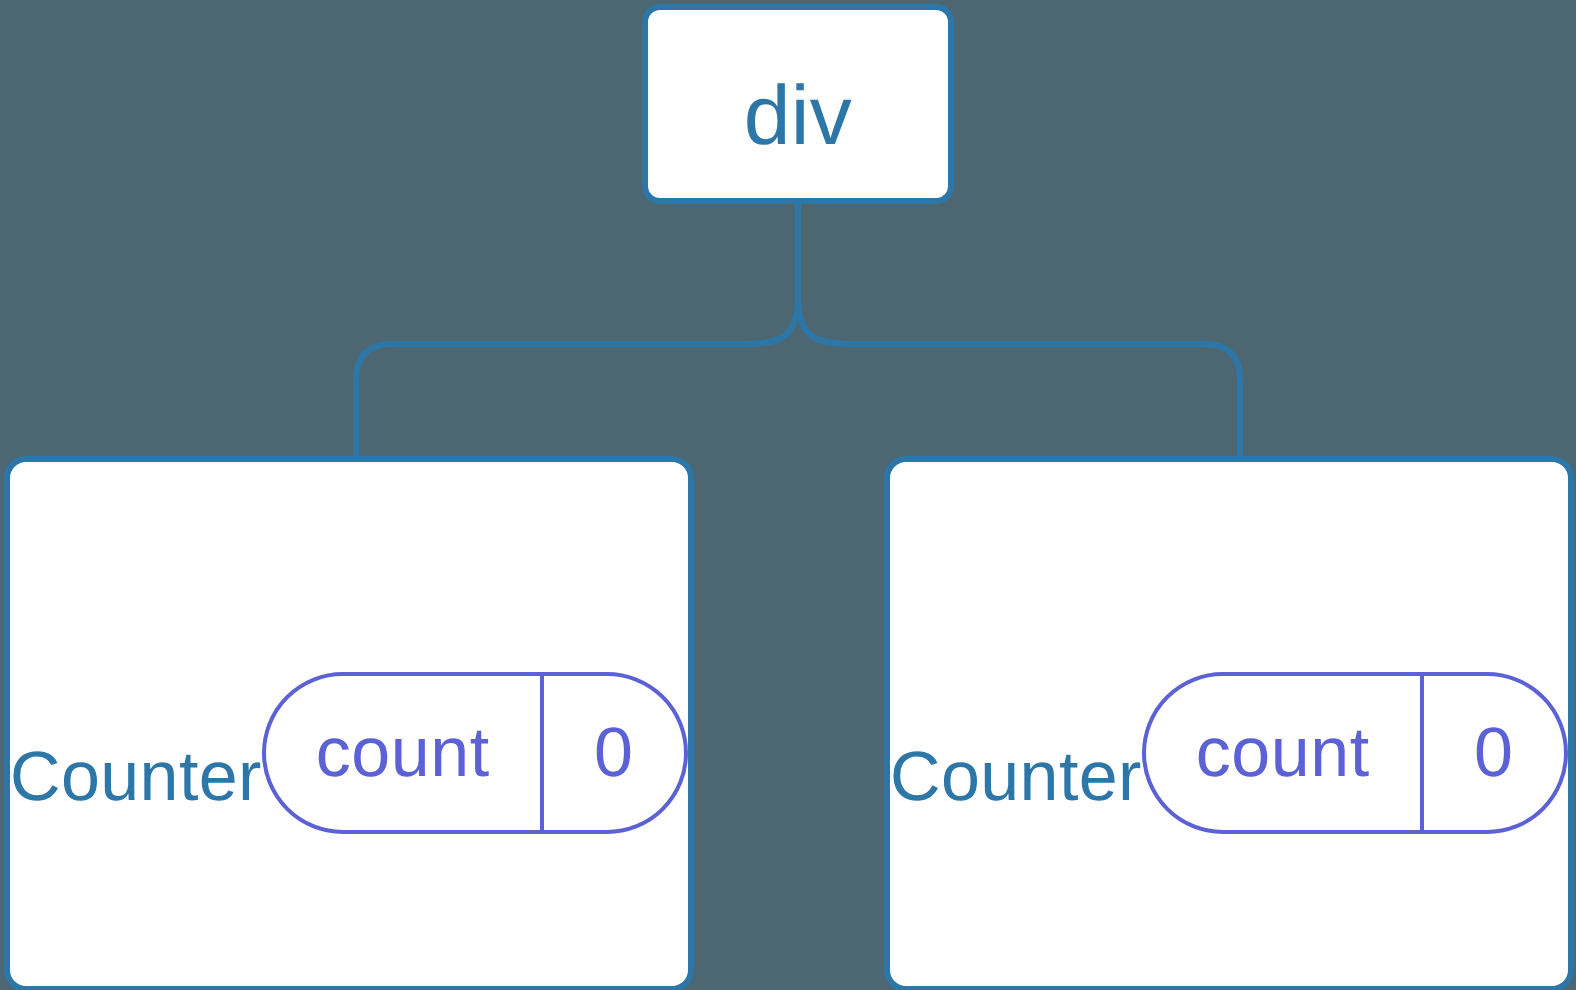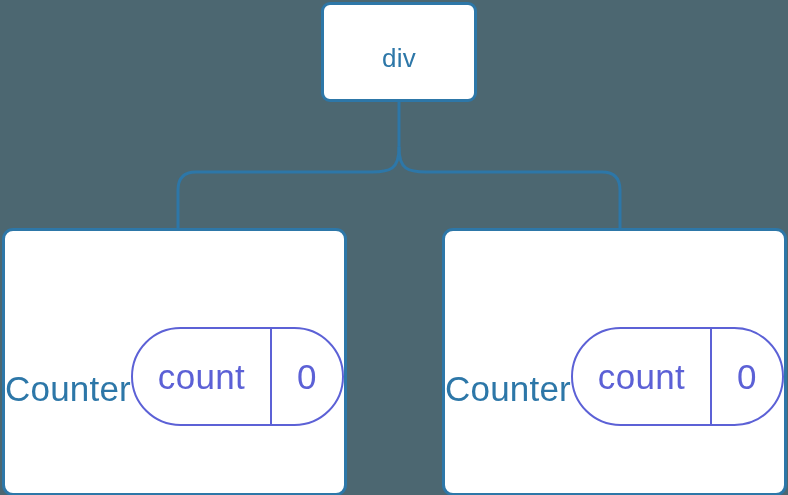--- a/index.html
+++ b/index.html
@@ -44,21 +44,21 @@
     top: 2px;
     width: 156px;
     height: 100px;
     border-radius: 9px;
     display: flex;
     align-items: center;
     justify-content: center;
   }
   .root-label {
     color: #2d77a8;
-    font-size: 26px;
+    font-size: 42px;
     line-height: 1;
     letter-spacing: 0.2px;
     margin-top: 12px;
   }
 
   .child-node {
     top: 228px;
     width: 345px;
     height: 268px;
     border-radius: 11px;
@@ -74,21 +74,21 @@
     font-size: 35px;
     line-height: 1;
     margin-top: 52px;
     letter-spacing: 0.2px;
   }
 
   
   .state-pill {
     margin-top: 29px;
     width: 266px;
-    height: 99px;
+    height: 81px;
     box-sizing: border-box;
     border: 2px solid #5c61d6;
     border-radius: 50px;
     display: flex;
     align-items: stretch;
     background: transparent;
   }
   .pill-key {
     flex: 0 0 65.5%;
     display: flex;

